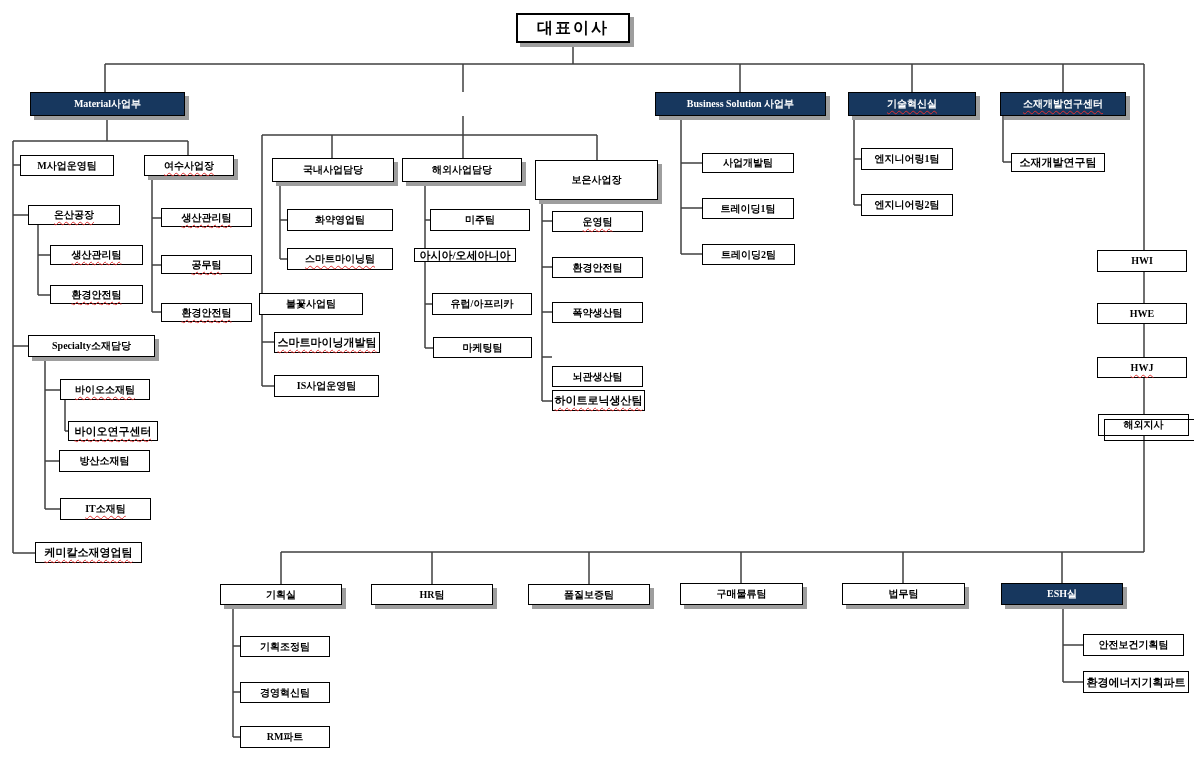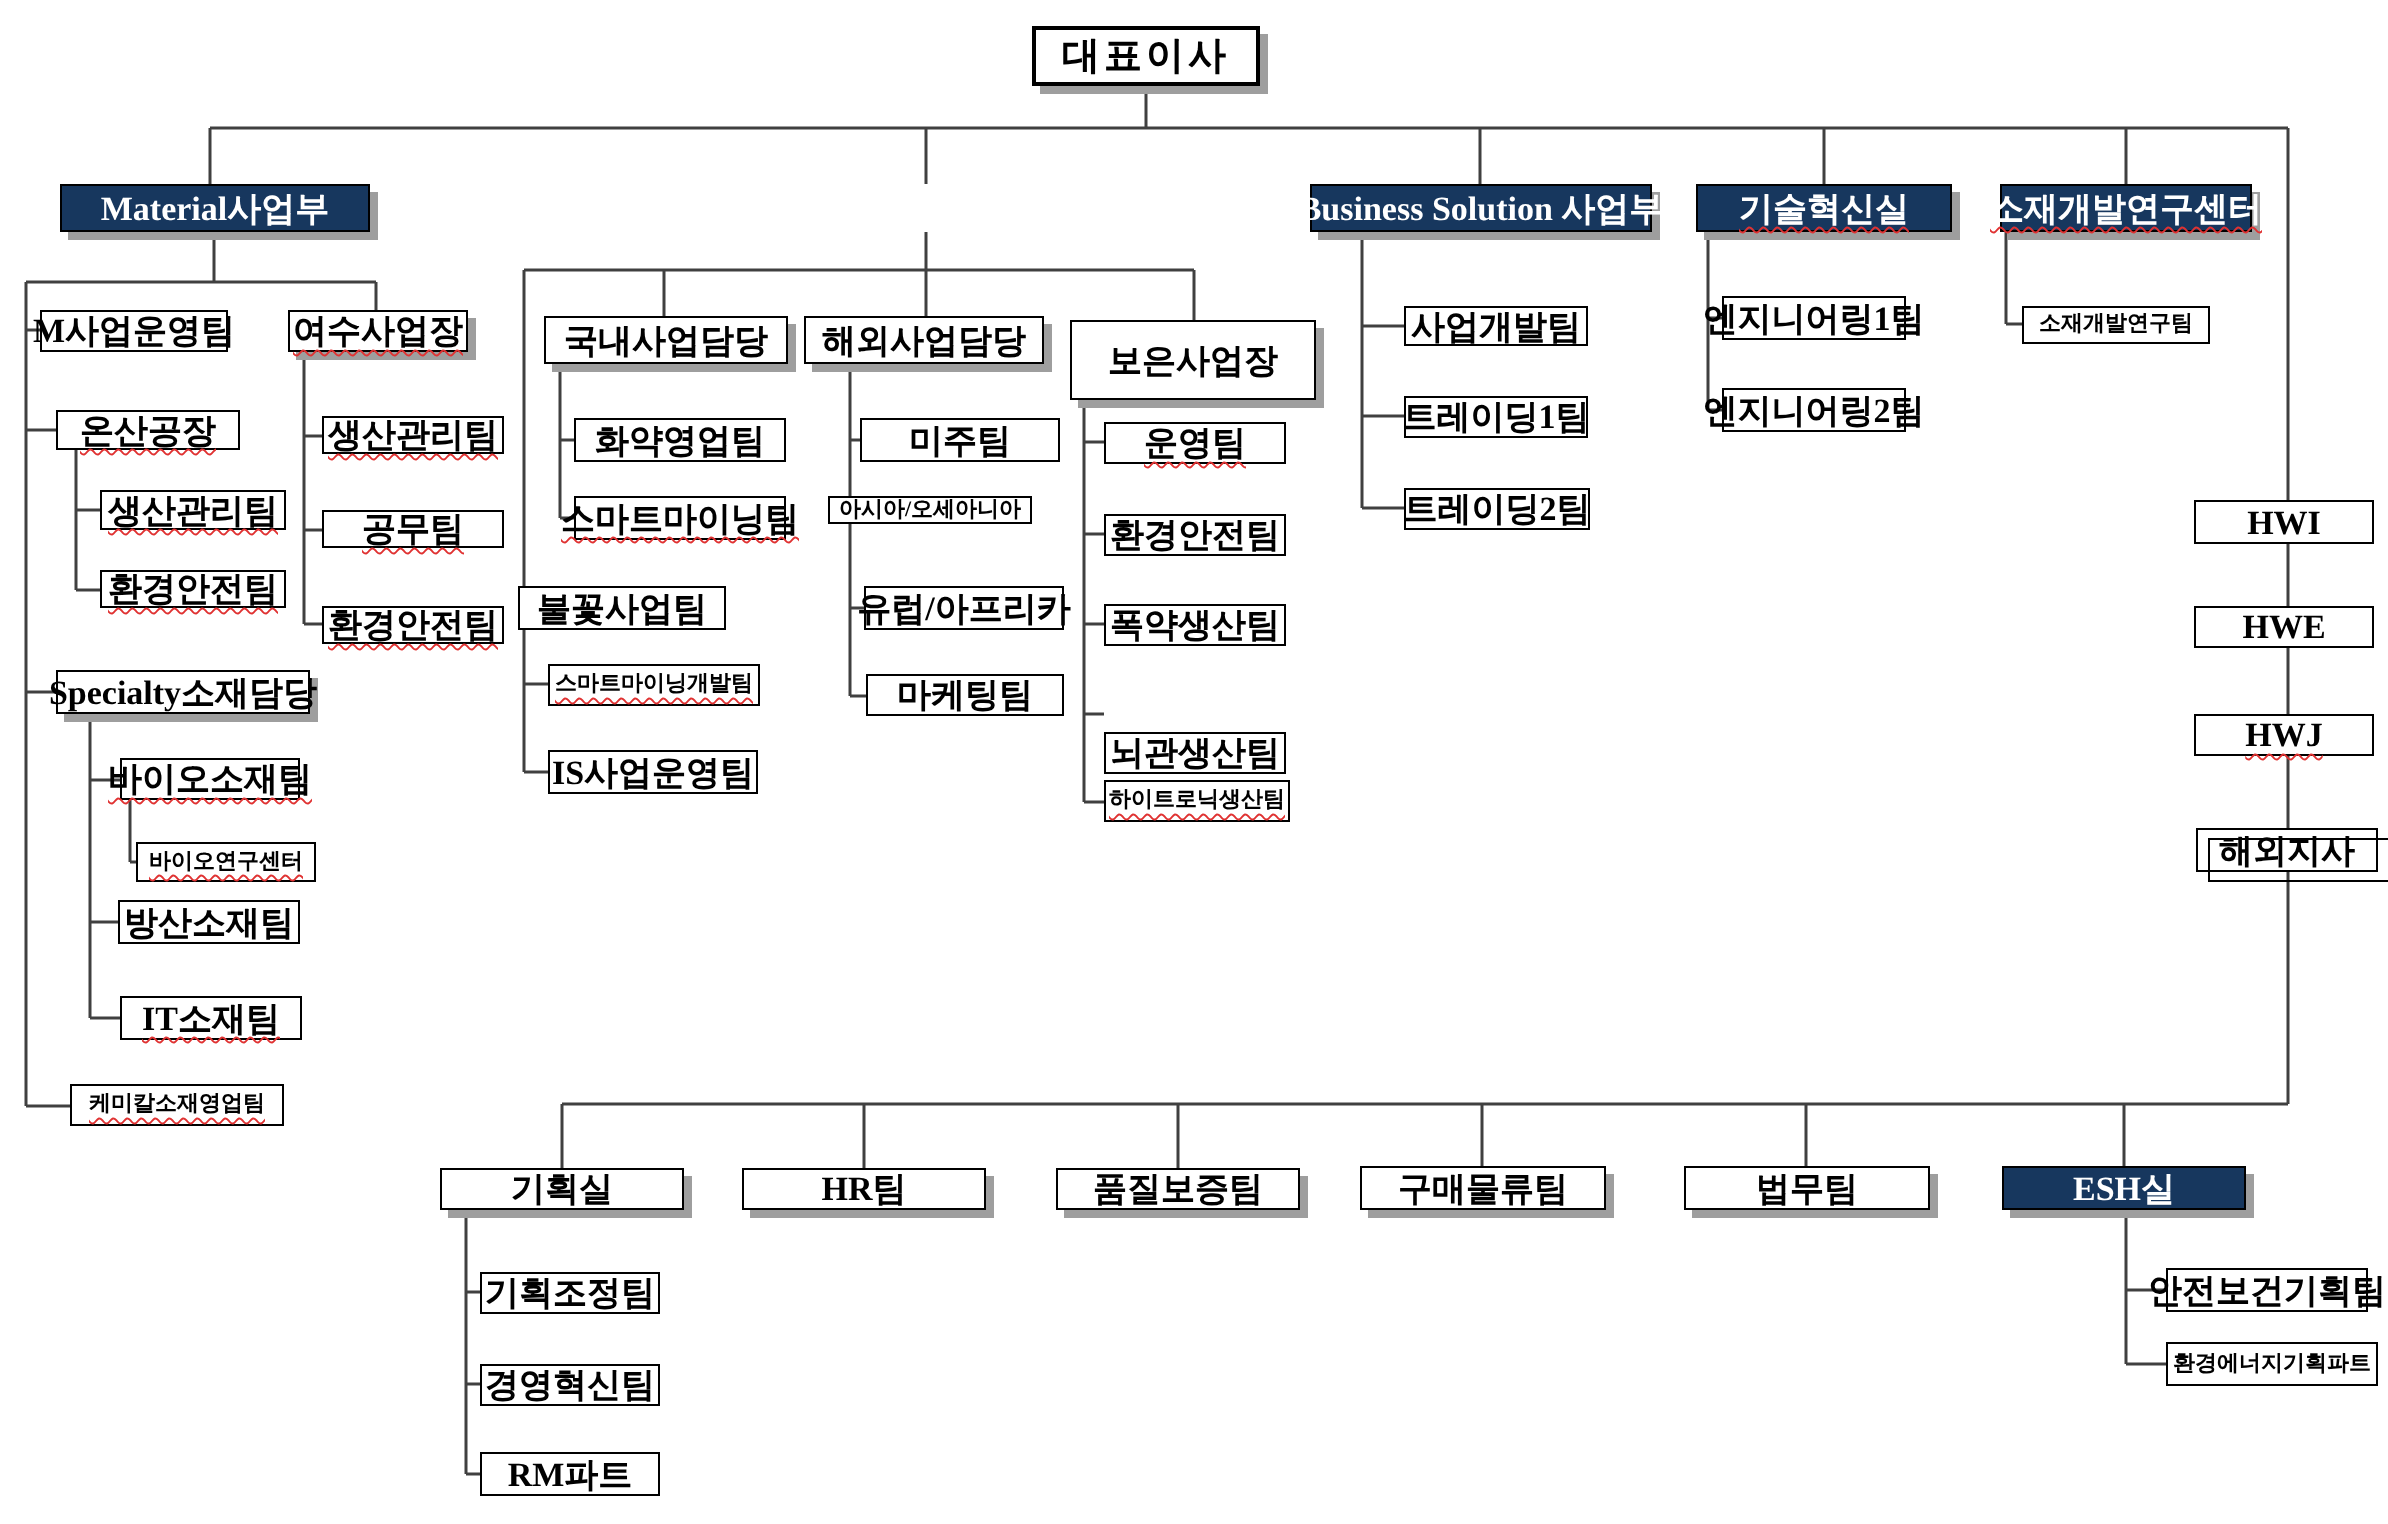--- a/index.html
+++ b/index.html
@@ -9,25 +9,25 @@
   #chart{
     position:relative; width:1194px; height:762px; background:#fff; overflow:hidden;
     font-family:"Liberation Serif","DejaVu Serif",serif;
   }
   #lines{position:absolute;left:0;top:0;z-index:0;}
   #lines path{stroke:var(--line);stroke-width:1.5;fill:none;}
   .node{
     position:absolute; box-sizing:border-box; z-index:1;
     background:var(--boxfill); border:1px solid var(--boxborder);
     display:flex; align-items:center; justify-content:center;
-    font-weight:bold; font-size:17px; color:#000; white-space:nowrap; line-height:1;
+    font-weight:bold; font-size:10px; color:#000; white-space:nowrap; line-height:1;
   }
   .shadow{box-shadow:4px 4px 0 0 var(--shadow);}
   .nav{background:var(--navy); color:#fff; box-shadow:4px 4px 0 0 var(--shadow);}
-  .ceo{border-width:2px; font-size:19px; box-shadow:4px 4px 0 0 var(--shadow); letter-spacing:2px;}
+  .ceo{border-width:2px; font-size:16px; box-shadow:4px 4px 0 0 var(--shadow); letter-spacing:2px;}
   .sq{text-decoration-line:underline; text-decoration-style:wavy; text-decoration-color:#E03232; text-decoration-thickness:1px; text-underline-offset:3px;}
   .sm{font-size:11px;}
   .stack::after{
     content:""; position:absolute; left:5px; top:4px; width:100%; height:100%;
     border:1px solid var(--boxborder); z-index:-1; background:transparent;
   }
 </style>
 </head>
 <body>
 

